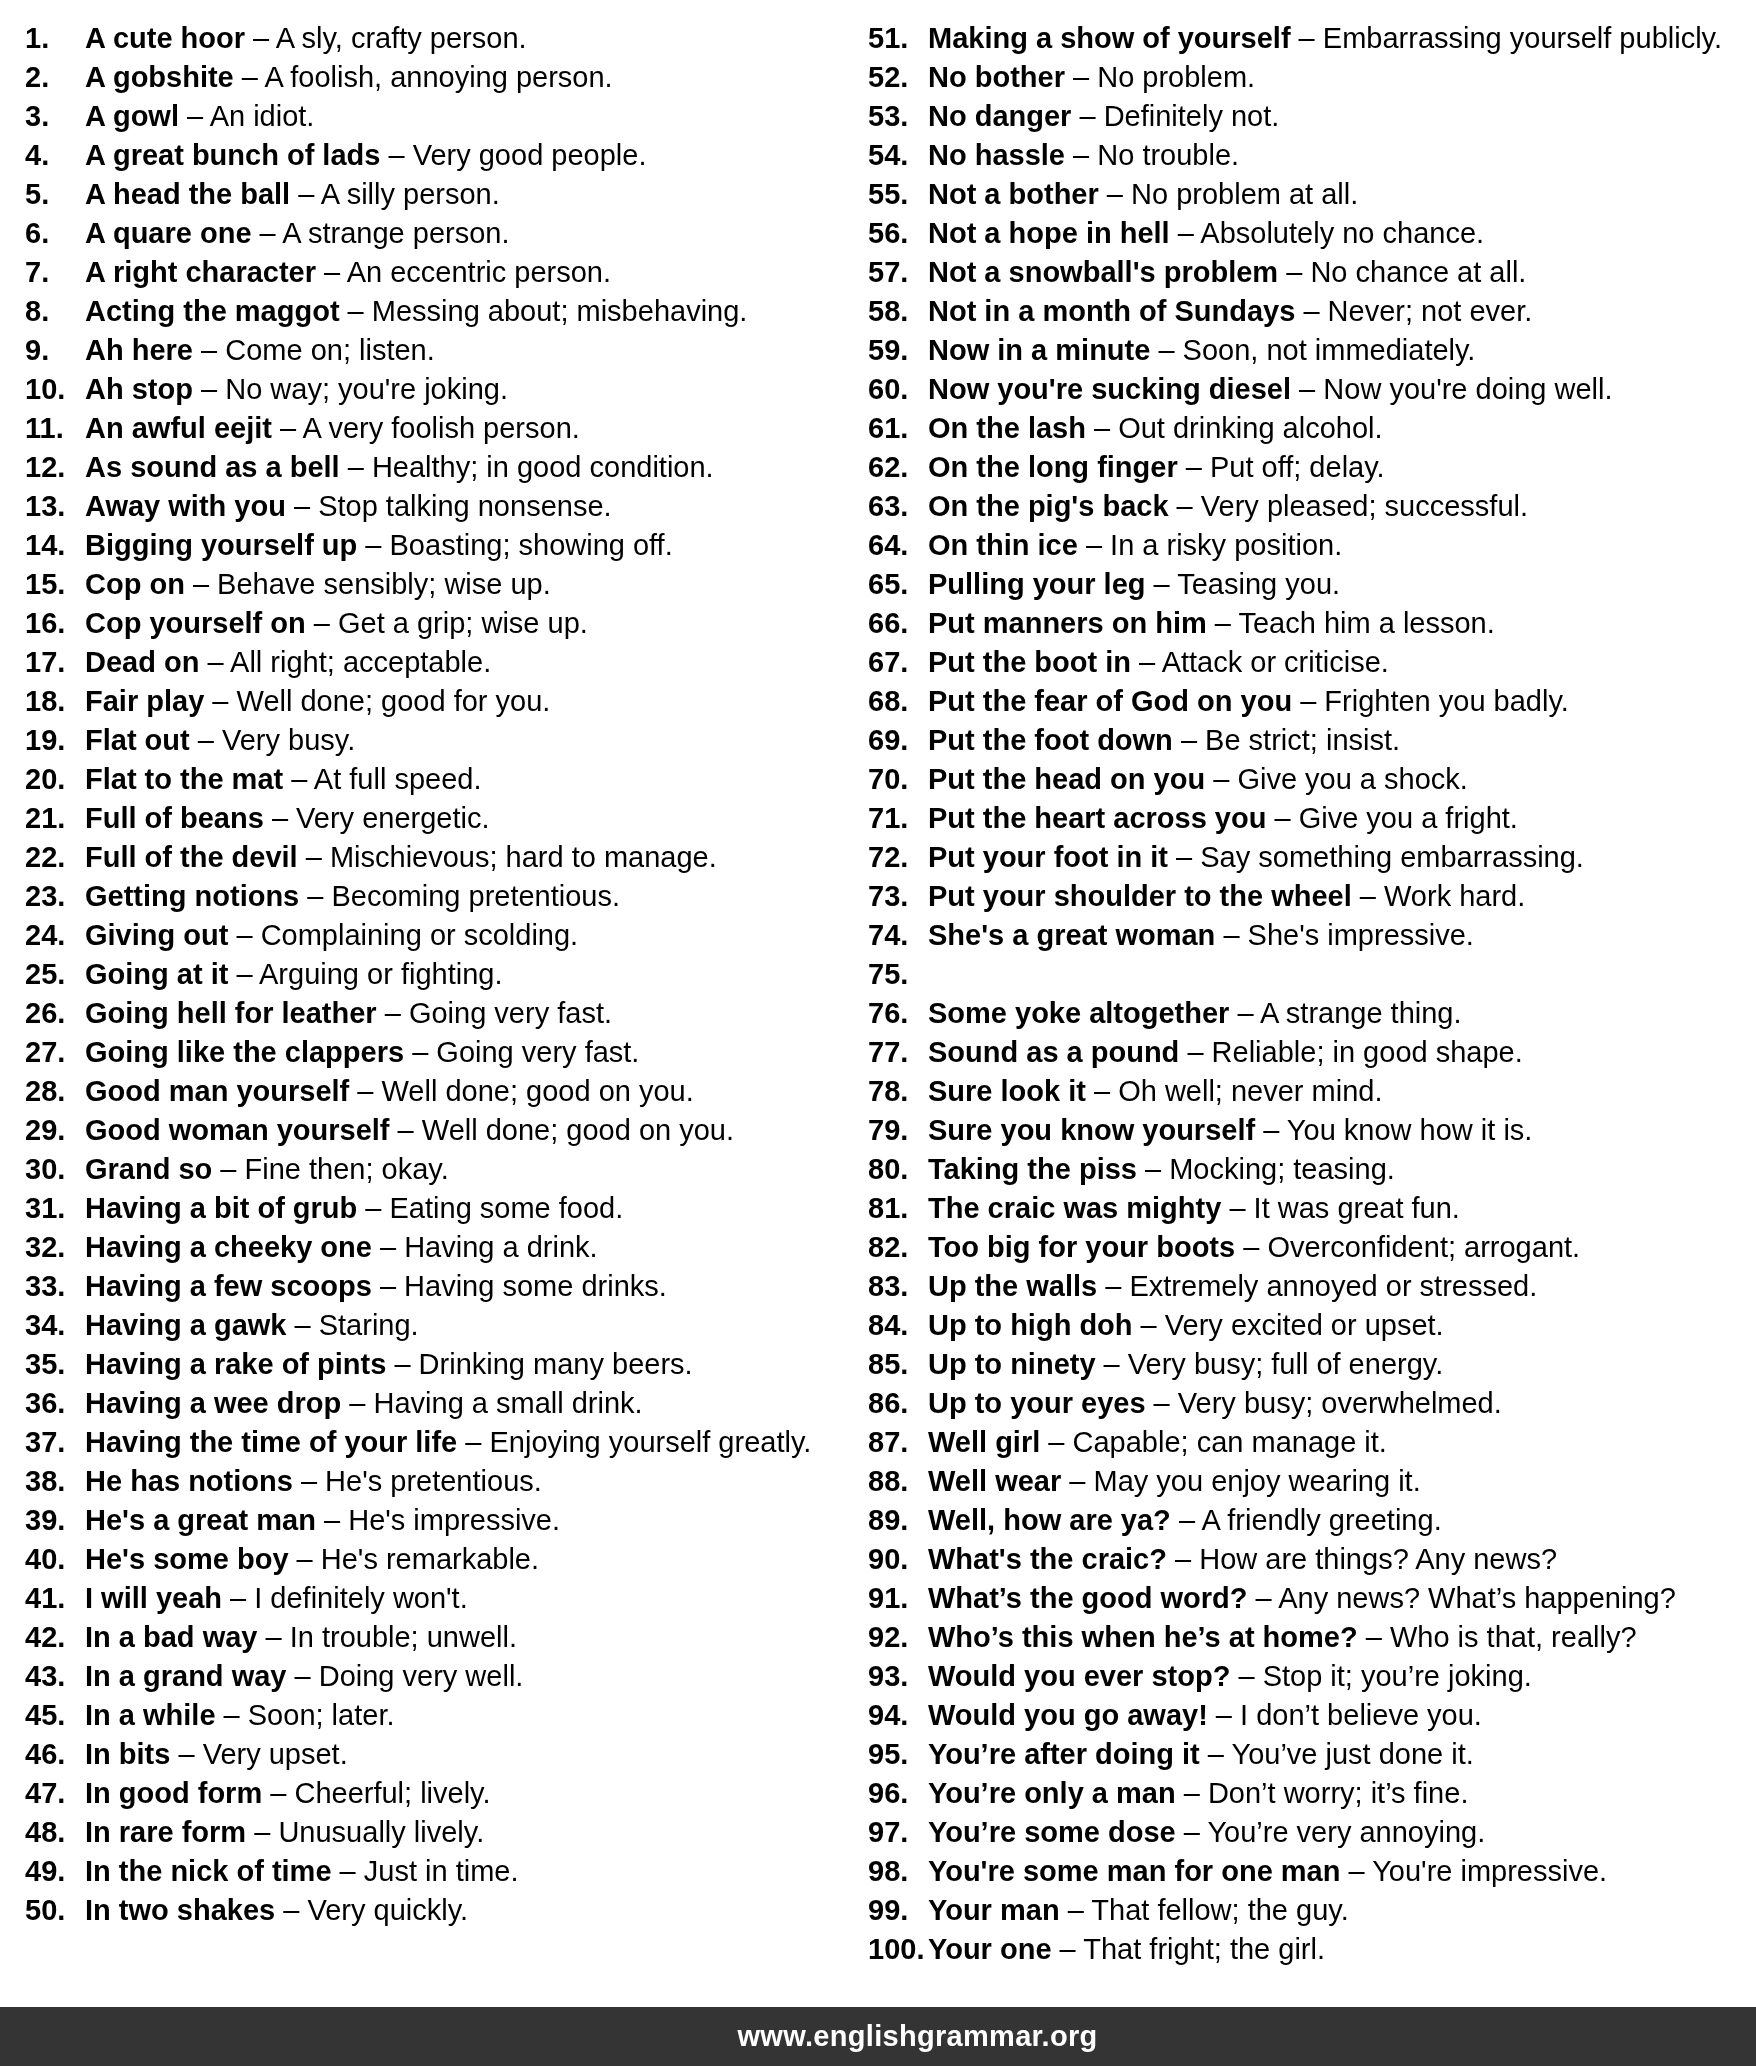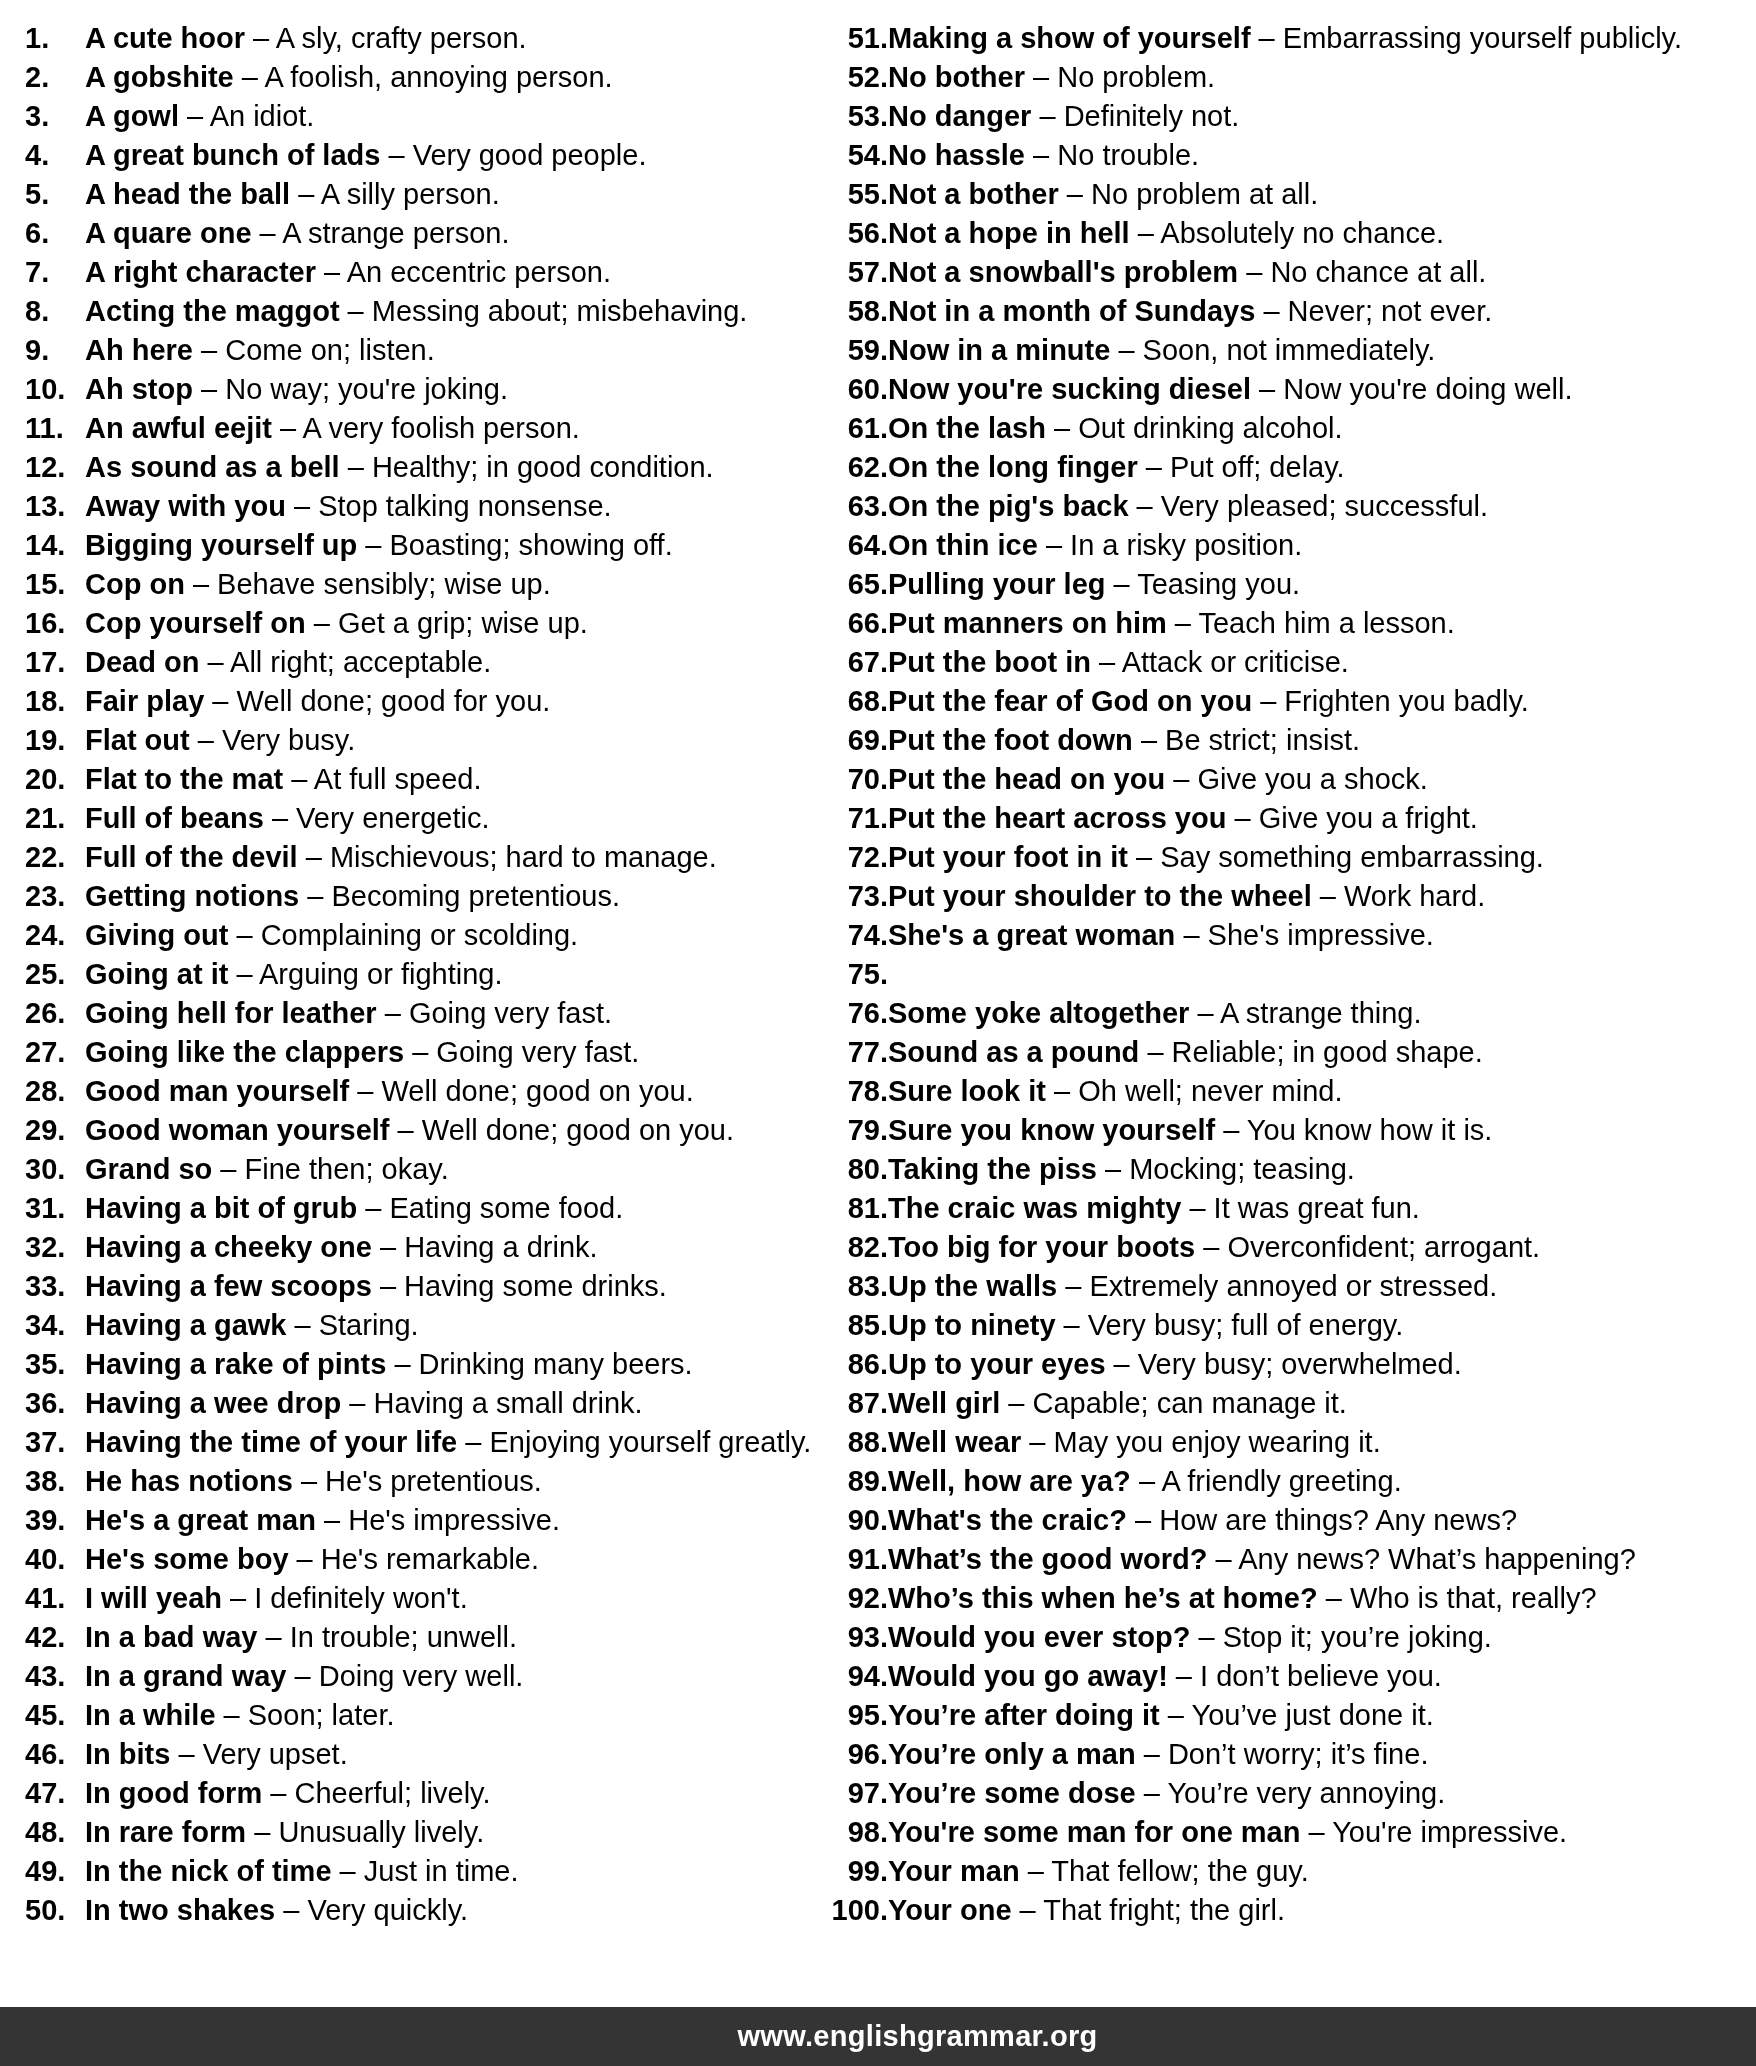--- a/index.html
+++ b/index.html
@@ -14,21 +14,21 @@
     font-family: "Liberation Sans", sans-serif;
     font-size: 29px;
     color: #000000;
     overflow: hidden;
   }
   .column {
     position: absolute;
     top: 19px;
   }
   .col-left  { left: 25px;  width: 842px; }
-  .col-right { left: 828px; width: 888px; text-align: right; }
+  .col-right { left: 868px; width: 888px; }
   .item {
     display: flex;
     line-height: 39px;
     white-space: nowrap;
   }
   .num {
     flex: 0 0 auto;
     min-width: 60px;
     font-weight: bold;
   }
@@ -379,20 +379,24 @@
     </div>
     <div class="item">
       <span class="num">82.</span>
       <span class="text"><span class="phrase">Too big for your boots</span><span class="sep"> – </span><span class="meaning">Overconfident; arrogant.</span></span>
     </div>
     <div class="item">
       <span class="num">83.</span>
       <span class="text"><span class="phrase">Up the walls</span><span class="sep"> – </span><span class="meaning">Extremely annoyed or stressed.</span></span>
     </div>
     <div class="item">
+      <span class="num">84.</span>
+      <span class="text"><span class="phrase">Up to high doh</span><span class="sep"> – </span><span class="meaning">Very excited or upset.</span></span>
+    </div>
+    <div class="item">
       <span class="num">85.</span>
       <span class="text"><span class="phrase">Up to ninety</span><span class="sep"> – </span><span class="meaning">Very busy; full of energy.</span></span>
     </div>
     <div class="item">
       <span class="num">86.</span>
       <span class="text"><span class="phrase">Up to your eyes</span><span class="sep"> – </span><span class="meaning">Very busy; overwhelmed.</span></span>
     </div>
     <div class="item">
       <span class="num">87.</span>
       <span class="text"><span class="phrase">Well girl</span><span class="sep"> – </span><span class="meaning">Capable; can manage it.</span></span>

